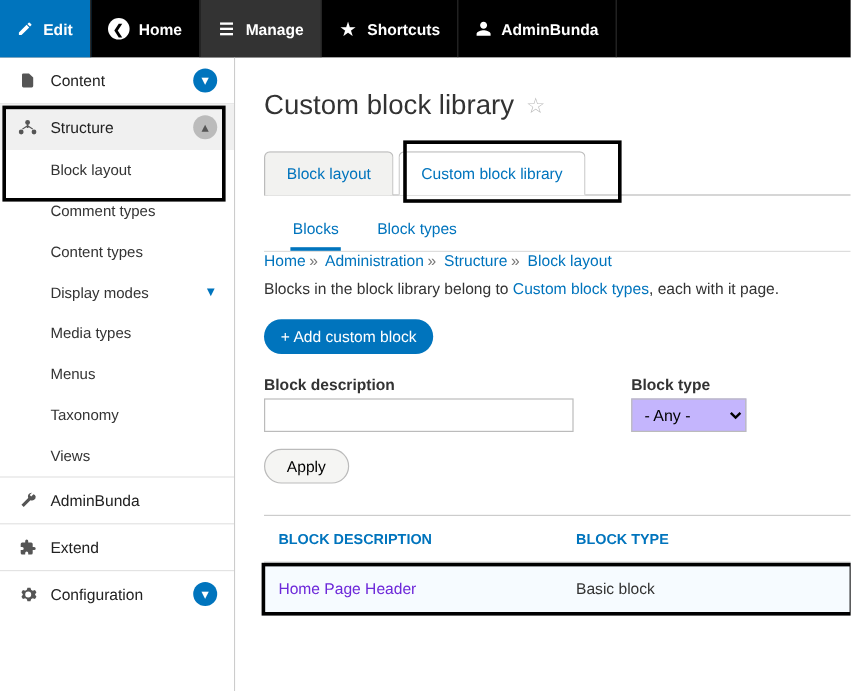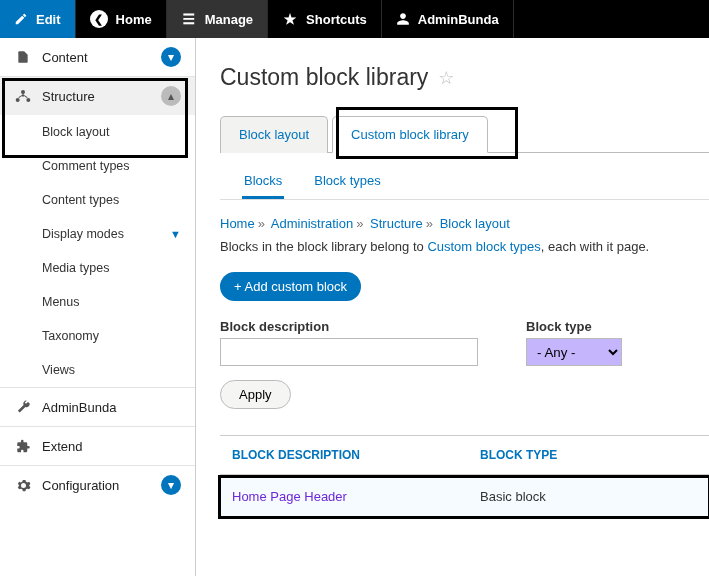--- a/index.html
+++ b/index.html
@@ -1,20 +1,20 @@
 <!DOCTYPE html>
 <html><head>
 <meta charset="utf-8">
 <style>
 * { box-sizing: border-box; margin: 0; padding: 0; }
 body { font-family: "Lucida Grande", "Lucida Sans Unicode", Arial, sans-serif; font-size: 13px; color: #333; overflow: hidden; }
 .shell { width: 709px; height: 576px; display: flex; flex-direction: column; position: relative; }
 
 
-.toolbar { display: flex; background: #000; height: 38px; }
+.toolbar { display: flex; background: #000; height: 48px; }
 .tb-item { display: flex; align-items: center; color: #fff; padding: 0 14px; font-weight: bold; cursor: pointer; border-right: 1px solid #2a2a2a; }
 .tb-item.edit { background: #0074bd; }
 .tb-item.manage { background: #333; }
 .tb-item svg, .tb-item .glyph { margin-right: 8px; }
 .tb-item .glyph { font-size: 14px; width: 16px; text-align: center; display: inline-block; }
 .circle-back { width:18px; height:18px; border-radius:50%; background:#fff; color:#000; display:inline-flex; align-items:center; justify-content:center; font-size:11px; font-weight:bold; margin-right:8px; }
 
 
 .main { flex:1; display:flex; min-height:0; }
 
@@ -39,21 +39,21 @@
 
 .ptabs { display:flex; border-bottom:1px solid #bbb; margin-top:24px; }
 .ptab { padding:10px 18px; background:#f2f2f0; border:1px solid #bbb; border-bottom:none; border-radius:5px 5px 0 0; color:#0074bd; margin-right:4px; cursor:pointer; font-size:13px; position:relative; top:1px;}
 .ptab.on { background:#fff; color:#0074bd; border-bottom:1px solid #fff;}
 
 .stabs { display:flex; gap:28px; margin-top:14px; padding:0 6px 0 22px; border-bottom:1px solid #ddd;}
 .stab { color:#0074bd; padding:6px 2px 8px; cursor:pointer; font-size:13px;}
 .stab.on { border-bottom:3px solid #0074bd; font-weight:normal;}
 
 
-.crumbs { margin-top:16px; font-size:13px; }
+.crumbs { font-size:13px; }
 .crumbs a { color:#0074bd; text-decoration:none; }
 .crumbs .sep { color:#777; padding:0 3px; }
 
 .lead { margin-top:8px; color:#333; font-size:13px;}
 .lead a { color:#0074bd; text-decoration:none; }
 
 .btn-primary { display:inline-block; background:#0074bd; color:#fff; border:none; border-radius:16px; padding:7px 14px; font-weight:normal; font-size:13px; cursor:pointer; margin-top:18px;}
 
 .filters { display:flex; gap:48px; margin-top:18px; }
 .filters label { font-weight:bold; font-size:13px; display:block; margin-bottom:4px;}

